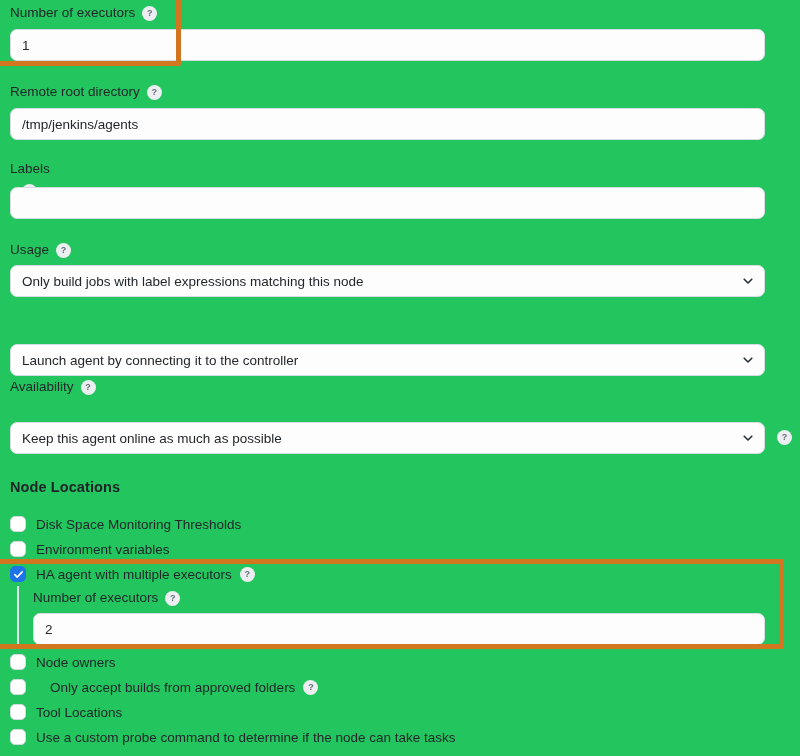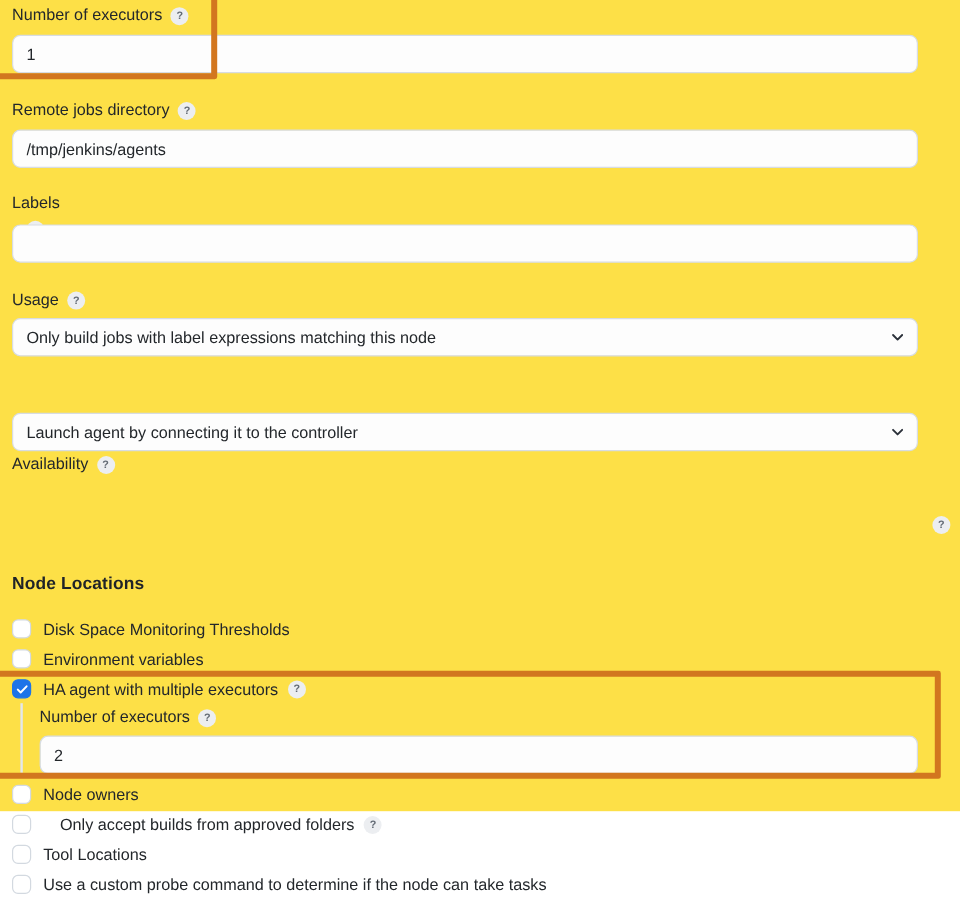--- a/index.html
+++ b/index.html
@@ -10,22 +10,22 @@
     height: 756px;
     background: #ffffff;
     font-family: "Liberation Sans", sans-serif;
     color: #1f2328;
     overflow: hidden;
   }
 
   .page {
     position: relative;
     width: 800px;
-    height: 676px;
-    background: #fde047;
+    height: 756px;
+    background: #22c55e;
   }
 
   
   .field-label {
     position: absolute;
     font-size: 13.5px;
     line-height: 16px;
     color: #23272b;
     white-space: nowrap;
     display: flex;
@@ -159,21 +159,21 @@
 
 <div class="page">
 
   <div class="field-label" style="left:10px; top:5px;">
     <span>Number of executors</span>
     <span class="help-icon">?</span>
   </div>
   <input class="text-input" style="left: 10px; top: 29px; width: 755px;" value="1">
 
   <div class="field-label" style="left:10px; top:84px;">
-    <span>Remote jobs directory</span>
+    <span>Remote root directory</span>
     <span class="help-icon">?</span>
   </div>
   <input class="text-input" style="left: 10px; top: 108px; width: 755px;" value="/tmp/jenkins/agents">
 
   <div class="field-label" style="left:10px; top:161px;flex-direction:column;">
     <span>Labels</span>
     <span class="help-icon">?</span>
   </div>
   <input class="text-input" style="left: 10px; top: 187px; width: 755px;" value="">
 
@@ -196,20 +196,26 @@
     <div class="select-box">Launch agent by connecting it to the controller</div>
     <svg class="chev" viewBox="0 0 10 10">
       <path d="M1.2 3.2 L5 7 L8.8 3.2" fill="none" stroke="#2b313a" stroke-width="1.6" stroke-linecap="round" stroke-linejoin="round"></path>
     </svg>
   </div>
 
   <div class="field-label" style="left:10px; top:379px;">
     <span>Availability</span>
     <span class="help-icon">?</span>
   </div>
+  <div class="select-wrap" style="left:10px; top:422px; width:755px;">
+    <div class="select-box">Keep this agent online as much as possible</div>
+    <svg class="chev" viewBox="0 0 10 10">
+      <path d="M1.2 3.2 L5 7 L8.8 3.2" fill="none" stroke="#2b313a" stroke-width="1.6" stroke-linecap="round" stroke-linejoin="round"></path>
+    </svg>
+  </div>
   <span class="help-icon standalone" style="left:777px; top:430px;">?</span>
 
   <div class="section-title" style="left:10px; top:479px;">Node Locations</div>
 
   <div class="cb-row" style="left:10px; top:516px;">
     <span class="cb">
       
     </span>
     <span class="cb-label">
       <span>Disk Space Monitoring Thresholds</span>

